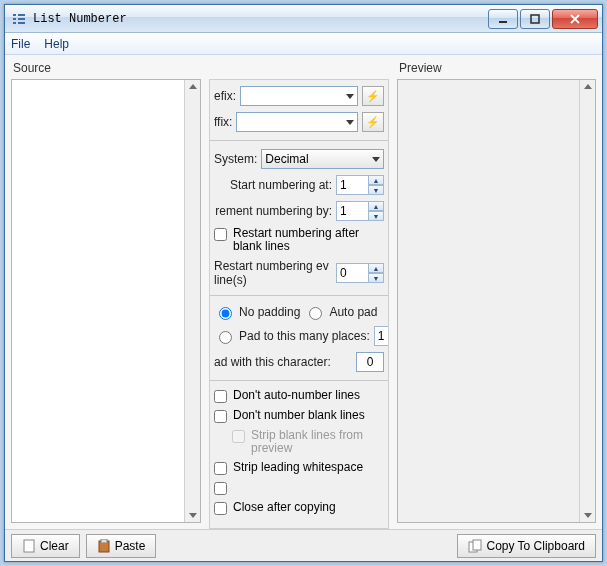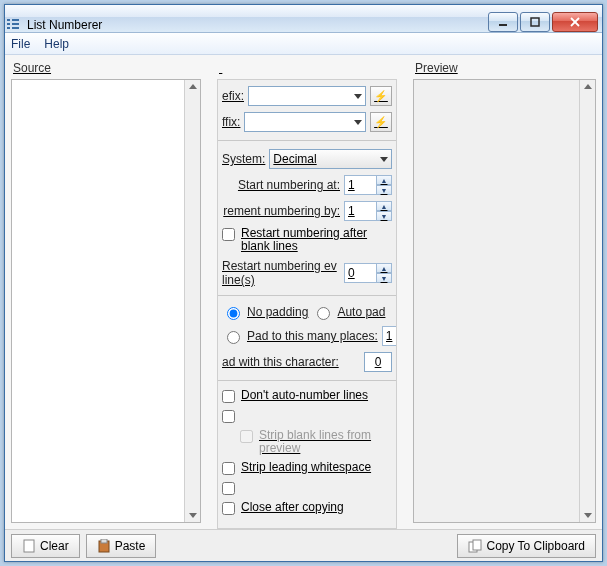--- a/index.html
+++ b/index.html
@@ -1,27 +1,27 @@
 <!DOCTYPE html>
 <html><head>
 <meta charset="utf-8">
 <style>
   * { box-sizing: border-box; }
   body { margin: 0; padding: 4px; font-family: "SimSun","NSimSun","Microsoft YaHei",Tahoma,Arial,sans-serif; font-size: 12px; background: #b8d0e8; width: 607px; height: 566px; overflow: hidden; }
   .window { width: 599px; height: 558px; border: 1px solid #3a6ea5; background: #f0f0f0; display: flex; flex-direction: column; box-shadow: 0 0 3px rgba(0,0,0,0.3); }
-  .titlebar { height: 28px; background: linear-gradient(#f8fbff,#dfeaf7 45%,#c7d9ee 46%,#dceaf7); display: flex; align-items: flex-end; border-bottom: 1px solid #9fb9d5; }
+  .titlebar { height: 28px; background: linear-gradient(#f8fbff,#dfeaf7 45%,#c7d9ee 46%,#dceaf7); display: flex; align-items: center; padding-left: 6px; border-bottom: 1px solid #9fb9d5; font-family: Liberation Mono, monospace; }
   .titlebar .ticon { width: 16px; height: 16px; margin-right: 6px; display: inline-flex; align-items: center; justify-content: center; }
   .title-label { flex: 1; color: #000; }
   .win-btns { display: flex; height: 20px; margin-right: 4px; gap: 2px; }
   .win-btn { width: 30px; height: 20px; border: 1px solid #5a7da8; border-radius: 3px; display: flex; align-items: center; justify-content: center; font-size: 11px; cursor: default; }
   .btn-min, .btn-max { background: linear-gradient(#f7fbff,#d6e6f5 45%,#bcd4ea 46%,#dceaf7); color: #2b2b2b; }
   .btn-close { width: 46px; background: linear-gradient(#f7a9a1,#e46a5c 45%,#d1493a 46%,#e77264); color: #fff; border-color: #9a3a2d; }
   .menubar { height: 22px; background: linear-gradient(#fdfeff,#e9f1fb); border-bottom: 1px solid #c8d6e8; display: flex; align-items: center; padding-left: 6px; gap: 14px; color: #1a3a6e; }
   .menubar span { cursor: default; }
-  .content { flex: 1; display: flex; padding: 6px 6px 0 6px; gap: 16px; min-height: 0; background: #f6f6f6; text-decoration: underline; }
+  .content { flex: 1; display: flex; padding: 6px 6px 0 6px; gap: 8px; min-height: 0; background: #f6f6f6; }
   .col { display: flex; flex-direction: column; }
   .col-left { width: 190px; }
   .col-mid { width: 180px; }
   .col-right { flex: 1; }
   .col-label { height: 18px; padding-left: 2px; color: #333; }
   .textarea-wrap { flex: 1; border: 1px solid #b5b5b5; background: #fff; position: relative; margin-bottom: 6px; }
   .textarea-wrap textarea { width: calc(100% - 17px); height: 100%; border: 0; resize: none; outline: none; font: inherit; padding: 2px; }
   .scroll-stub { position: absolute; right: 0; top: 0; bottom: 0; width: 16px; background: #f0f0f0; border-left: 1px solid #d0d0d0; }
   .scroll-stub::before, .scroll-stub::after { content: ""; position: absolute; left: 4px; width: 0; height: 0; border-left: 4px solid transparent; border-right: 4px solid transparent; }
   .scroll-stub::before { top: 4px; border-bottom: 5px solid #6b6b6b; }
@@ -191,20 +191,21 @@
         </div>
 
         <div class="sectline"></div>
 
         <div class="chk-row">
             <input type="checkbox" style="">
             <span class="lbl">Don't auto-number lines</span>
           </div>
         <div class="chk-row">
             <input type="checkbox" style="">
+            <span class="lbl">Don't number blank lines</span>
           </div>
         <div class="chk-row sub">
             <input type="checkbox" disabled="" style="">
             <span class="lbl">Strip blank lines from preview</span>
           </div>
         <div class="chk-row">
             <input type="checkbox" style="">
             <span class="lbl">Strip leading whitespace</span>
           </div>
         <div class="chk-row">

